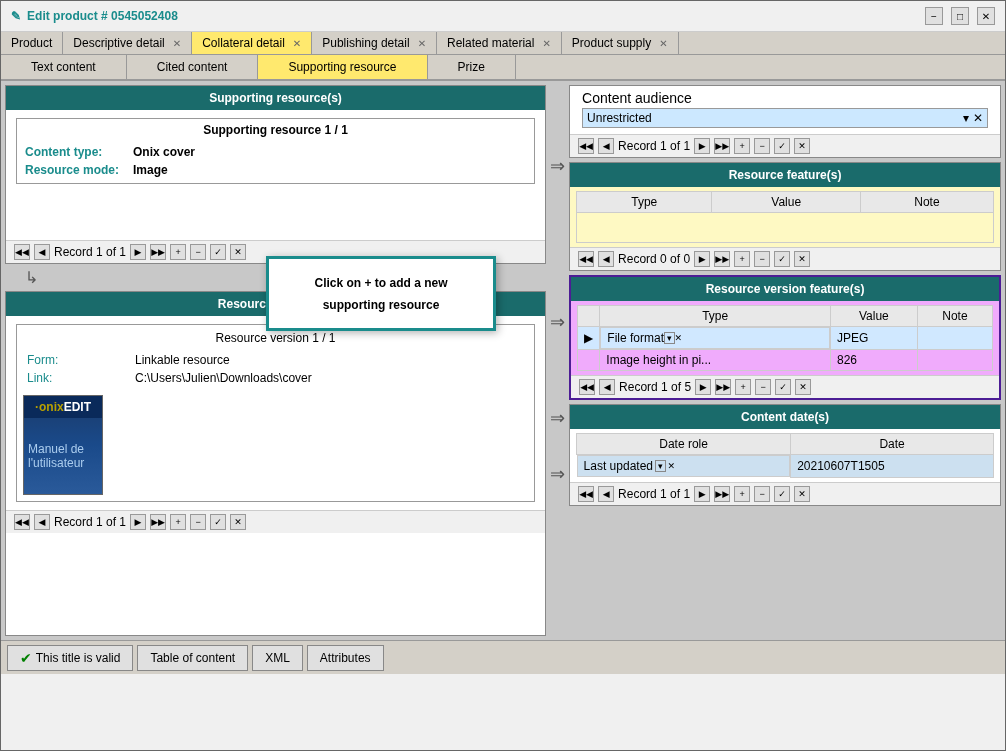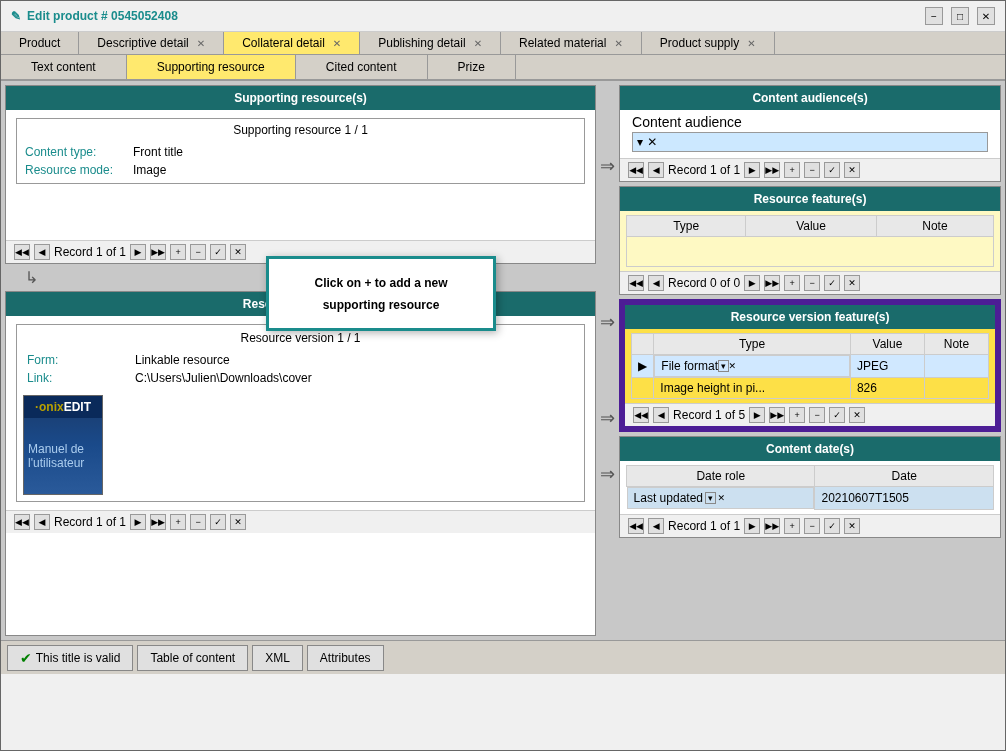--- a/index.html
+++ b/index.html
@@ -12,21 +12,21 @@
     .win-btn { width: 18px; height: 18px; border: 1px solid #999; background: #e0e0e0; cursor: pointer; display: flex; align-items: center; justify-content: center; font-size: 10px; }
 
     
     .menu-bar { background: #f0f0f0; padding: 3px 10px; display: flex; align-items: center; justify-content: space-between; border-bottom: 1px solid #ccc; }
     .menu-items { display: flex; gap: 12px; }
     .menu-item { cursor: pointer; padding: 2px 4px; }
     .switch-btn { background: #f0f0f0; border: 1px solid #999; padding: 3px 8px; cursor: pointer; display: flex; align-items: center; gap: 4px; font-size: 11px; }
 
     
     .tab-bar-top { display: flex; background: #d4d0c8; border-bottom: 1px solid #999; }
-    .tab { padding: 4px 18px; border-right: 1px solid #999; cursor: pointer; background: #e8e8e8; display: flex; align-items: center; gap: 6px; white-space: nowrap; font-size: 12px; justify-content: flex-end; }
+    .tab { padding: 4px 10px; border-right: 1px solid #999; cursor: pointer; background: #e8e8e8; display: flex; align-items: center; gap: 6px; white-space: nowrap; font-size: 12px; justify-content: flex-end; }
     .tab.active { background: #ffe96e; font-weight: normal; }
     .tab.inactive { background: #d4d0c8; }
     .tab-close { font-size: 10px; color: #666; cursor: pointer; margin-left: 2px; }
 
     .tab-bar-sub { display: flex; background: #d4d0c8; border-bottom: 2px solid #999; }
     .sub-tab { padding: 5px 30px; cursor: pointer; background: #d4d0c8; border-right: 1px solid #999; font-size: 12px; }
     .sub-tab.active { background: #ffe96e; }
     .section-header { background: #1a6b6b; color: #fff; padding: 5px 10px; text-align: center; font-size: 12px; font-weight: bold; }
 
     
@@ -96,48 +96,48 @@
     <div class="tab inactive">
       <span>Product supply</span>
       <span class="tab-close">✕</span>
     </div>
   </div>
 
   <div class="tab-bar-sub">
     <div class="sub-tab">
       <span>Text content</span>
     </div>
+    <div class="sub-tab">
+      <span>Cited content</span>
+    </div>
     <div class="sub-tab active">
       <span>Supporting resource</span>
     </div>
     <div class="sub-tab">
-      <span>Cited content</span>
-    </div>
-    <div class="sub-tab">
       <span>Prize</span>
     </div>
   </div>
 
   <div style="display:flex; height:559px; padding:4px; gap:4px; background:#c8c8c8;">
 
-    <div style="width:591px; display:flex; flex-direction:column; gap:4px;">
+    <div style="width:541px; display:flex; flex-direction:column; gap:4px;">
 
       <div style="background:#fff; border:1px solid #888; flex:0 0 auto;">
         <div class="section-header">
           <span>Supporting resource(s)</span>
         </div>
         <div style="padding:4px 6px; min-height:130px; position:relative;">
 
-          <div style="border:1px solid #999; margin:4px; padding:4px;">
+          <div style="border:1px solid #999; margin:4px; padding:4px;font-weight:bold;">
             <div class="resource-inner-title">
               <span>Supporting resource 1 / 1</span>
             </div>
             <div class="resource-field">
               <span class="label">Content type:</span>
-              <span class="value">Front title</span>
+              <span class="value">Onix cover</span>
             </div>
             <div class="resource-field">
               <span class="label">Resource mode:</span>
               <span class="value">Image</span>
             </div>
           </div>
         </div>
         <div class="record-nav">
           <button class="nav-btn">◀◀</button>
           <button class="nav-btn">◀</button>
@@ -200,26 +200,24 @@
     <div style="display:flex; flex-direction:column; gap:4px; justify-content:flex-start; padding-top:20px;">
       <div style="font-size:18px; color:#555; margin-top:50px;">⇒</div>
       <div style="font-size:18px; color:#555; margin-top:130px;">⇒</div>
       <div style="font-size:18px; color:#555; margin-top:70px;">⇒</div>
       <div style="font-size:18px; color:#555; margin-top:30px;">⇒</div>
     </div>
 
     <div style="flex:1; display:flex; flex-direction:column; gap:4px;">
 
       <div style="background:#fff; border:1px solid #888;">
-        <div class="section-header">
-          <span>Content audience(s)</span>
-        </div>
         <div style="padding:4px 6px;">
           <div class="dropdown-label">Content audience</div>
           <div style="margin:2px 6px; display:flex; align-items:center; border:1px solid #999; background:#cce8ff; padding:2px 4px;">
+            <span style="flex:1;">Unrestricted</span>
             <span style="margin-right:4px;">▾</span>
             <span>✕</span>
           </div>
         </div>
         <div class="record-nav">
           <button class="nav-btn">◀◀</button>
           <button class="nav-btn">◀</button>
           <span>Record 1 of 1</span>
           <button class="nav-btn">▶</button>
           <button class="nav-btn">▶▶</button>
@@ -256,21 +254,21 @@
           <span>Record 0 of 0</span>
           <button class="nav-btn">▶</button>
           <button class="nav-btn">▶▶</button>
           <button class="nav-btn">+</button>
           <button class="nav-btn">−</button>
           <button class="nav-btn">✓</button>
           <button class="nav-btn">✕</button>
         </div>
       </div>
 
-      <div style="background:#fde047; border:6px solid #4c1d95;">
+      <div style="background:#f0abfc; border:2px solid #4c1d95;">
         <div class="section-header">
           <span>Resource version feature(s)</span>
         </div>
         <div style="padding:4px 6px;">
           <table class="mini-table">
             <thead>
               <tr>
                 <th style="width:16px;"></th>
                 <th>Type</th>
                 <th>Value</th>

